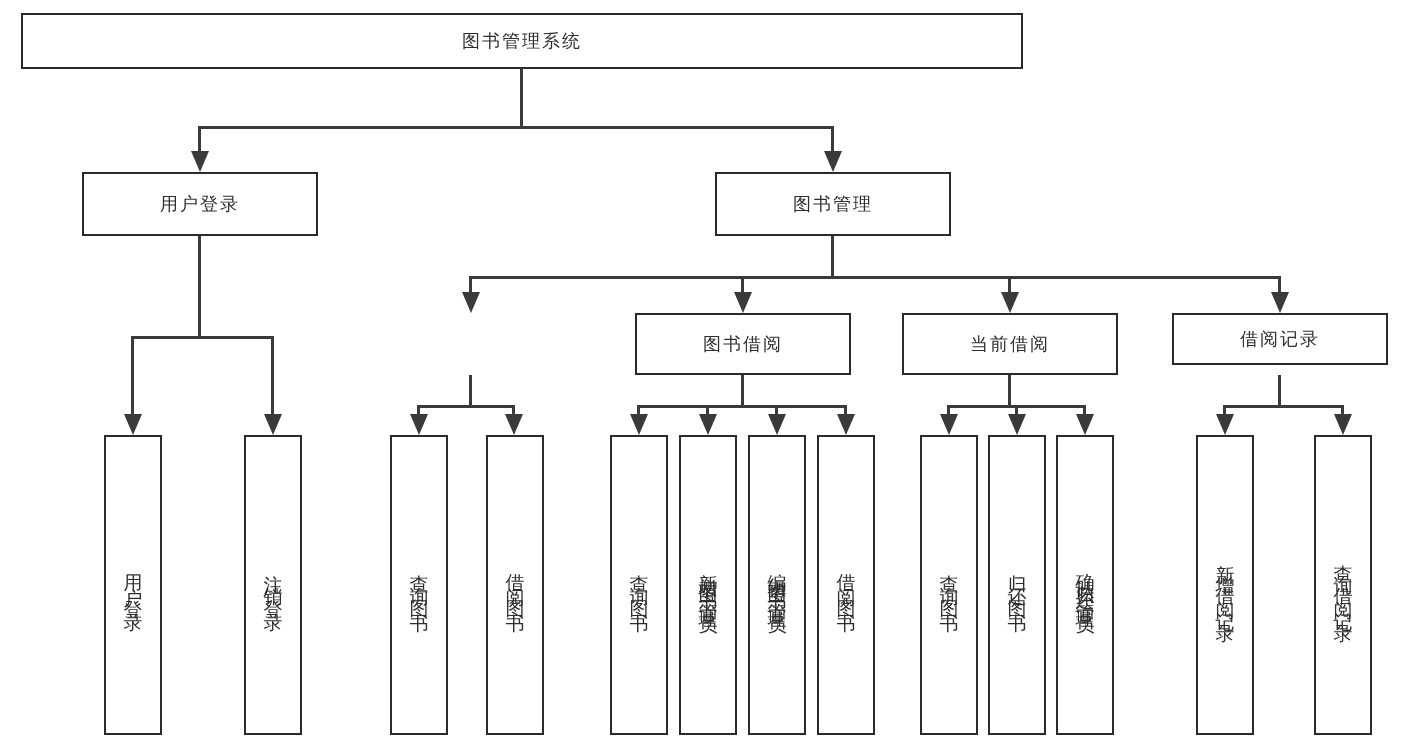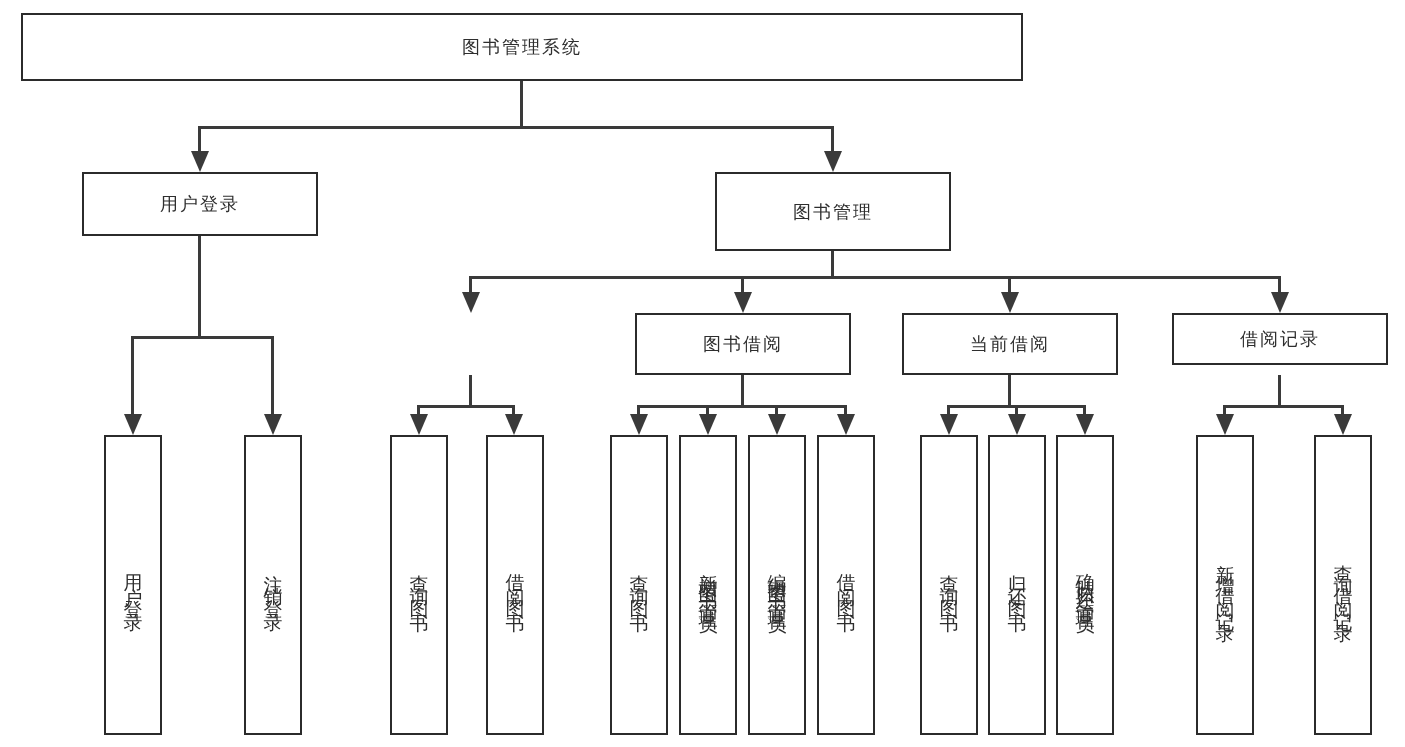--- a/index.html
+++ b/index.html
@@ -109,28 +109,28 @@
   <div class="arrow" style="left:1008px; top:414px;"></div>
   <div class="arrow" style="left:1076px; top:414px;"></div>
 
   <div class="line" style="left:1278px; top:375px; width:3px; height:33px;"></div>
   <div class="line" style="left:1223px; top:405px; width:121px; height:3px;"></div>
   <div class="line" style="left:1223px; top:405px; width:3px; height:11px;"></div>
   <div class="line" style="left:1341px; top:405px; width:3px; height:11px;"></div>
   <div class="arrow" style="left:1216px; top:414px;"></div>
   <div class="arrow" style="left:1334px; top:414px;"></div>
 
-  <div class="box hbox root" style="left:21px; top:13px; width:1002px; height:68px;">
+  <div class="box hbox root" style="left:21px; top:13px; width:1002px; height:56px;">
     <span>图书管理系统</span>
   </div>
 
   <div class="box hbox" style="left:82px; top:172px; width:236px; height:64px;">
     <span>用户登录</span>
   </div>
-  <div class="box hbox" style="left:715px; top:172px; width:236px; height:79px;">
+  <div class="box hbox" style="left:715px; top:172px; width:236px; height:64px;">
     <span>图书管理</span>
   </div>
 
   <div class="box hbox" style="left:635px; top:313px; width:216px; height:62px;">
     <span>图书借阅</span>
   </div>
   <div class="box hbox" style="left:902px; top:313px; width:216px; height:62px;">
     <span>当前借阅</span>
   </div>
   <div class="box hbox" style="left:1172px; top:313px; width:216px; height:52px;">

